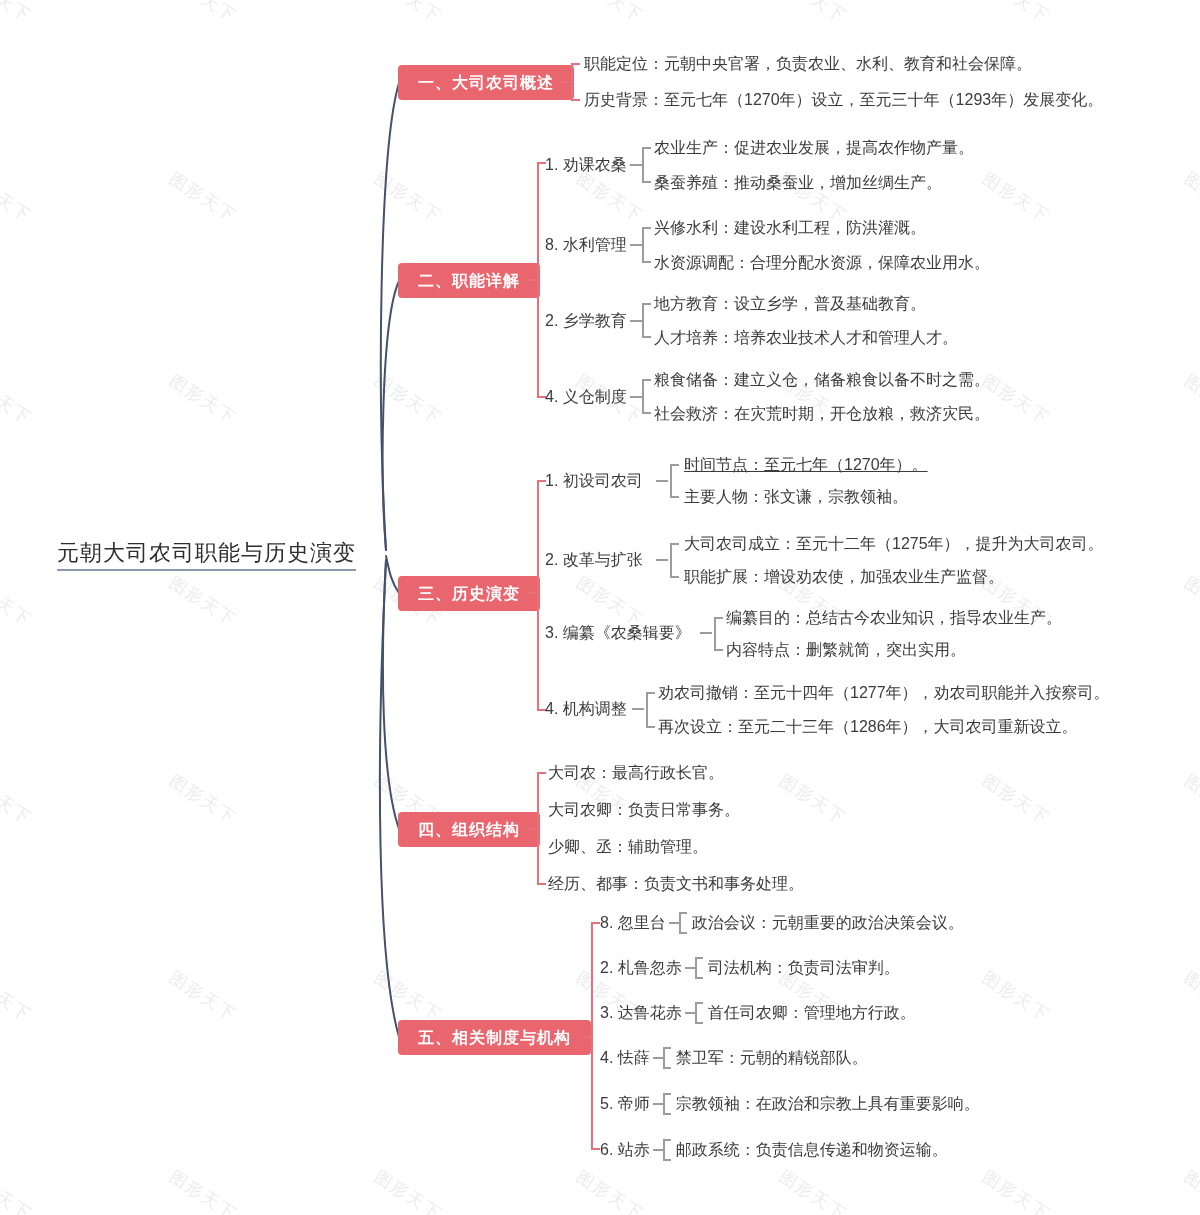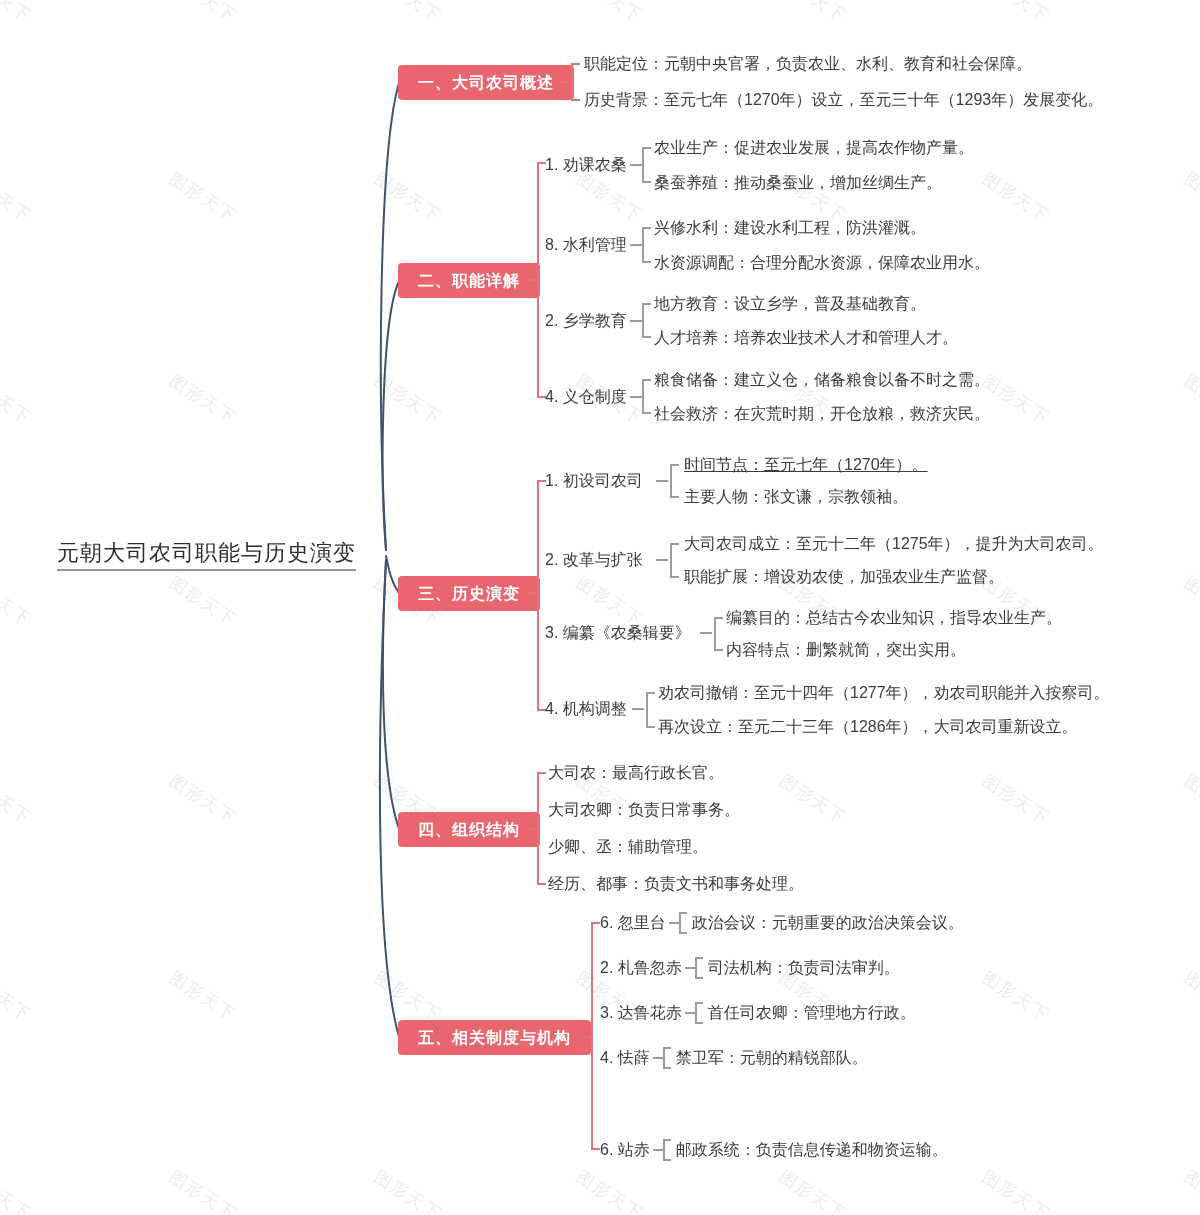--- a/index.html
+++ b/index.html
@@ -180,21 +180,21 @@
   <div class="txt" style="left:548px;top:763px;">大司农：最高行政长官。</div>
   <div class="txt" style="left:548px;top:800px;">大司农卿：负责日常事务。</div>
   <div class="txt" style="left:548px;top:837px;">少卿、丞：辅助管理。</div>
   <div class="txt" style="left:548px;top:874px;">经历、都事：负责文书和事务处理。</div>
 
   <div class="badge" style="left:398px;top:1020px;">五、相关制度与机构</div>
   <div class="hstub red" style="left:582px;top:1036px;width:10px;"></div>
   <div class="vbr red" style="left:591px;top:922px;height:224px;"></div>
 
   <div class="row5" style="left:600px;top:911px;">
-    <span>6. 忽里台</span>
+    <span>8. 忽里台</span>
     <span class="dash5"></span>
     <span class="minibr"></span>
     <span>政治会议：元朝重要的政治决策会议。</span>
   </div>
   <div class="row5" style="left:600px;top:956px;">
     <span>2. 札鲁忽赤</span>
     <span class="dash5"></span>
     <span class="minibr"></span>
     <span>司法机构：负责司法审判。</span>
   </div>
@@ -203,20 +203,26 @@
     <span class="dash5"></span>
     <span class="minibr"></span>
     <span>首任司农卿：管理地方行政。</span>
   </div>
   <div class="row5" style="left:600px;top:1046px;">
     <span>4. 怯薛</span>
     <span class="dash5"></span>
     <span class="minibr"></span>
     <span>禁卫军：元朝的精锐部队。</span>
   </div>
+  <div class="row5" style="left:600px;top:1092px;">
+    <span>5. 帝师</span>
+    <span class="dash5"></span>
+    <span class="minibr"></span>
+    <span>宗教领袖：在政治和宗教上具有重要影响。</span>
+  </div>
   <div class="row5" style="left:600px;top:1138px;">
     <span>6. 站赤</span>
     <span class="dash5"></span>
     <span class="minibr"></span>
     <span>邮政系统：负责信息传递和物资运输。</span>
   </div>
 
 </div>
 
 </body></html>

